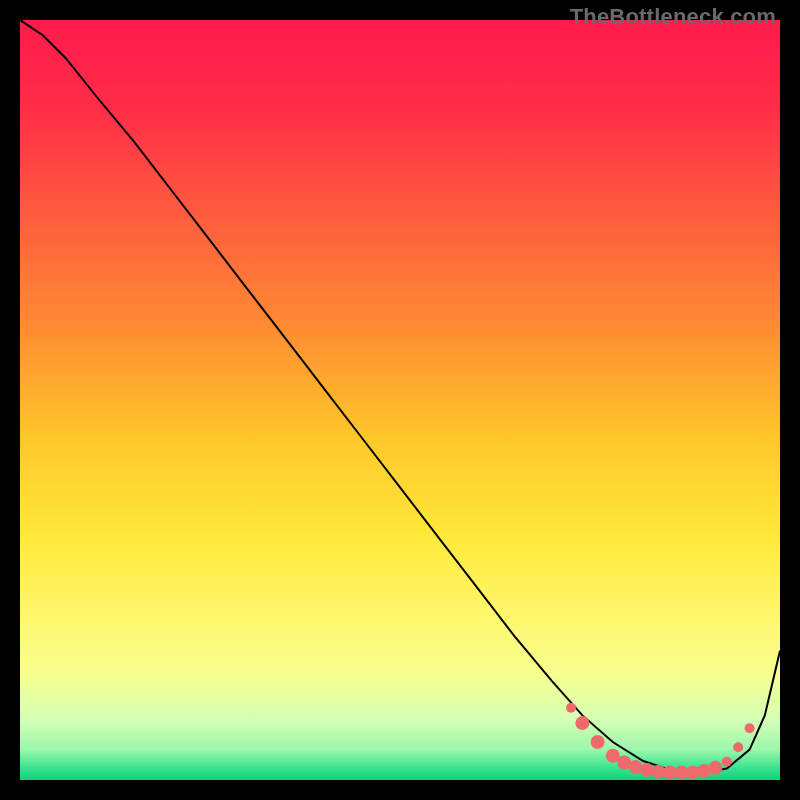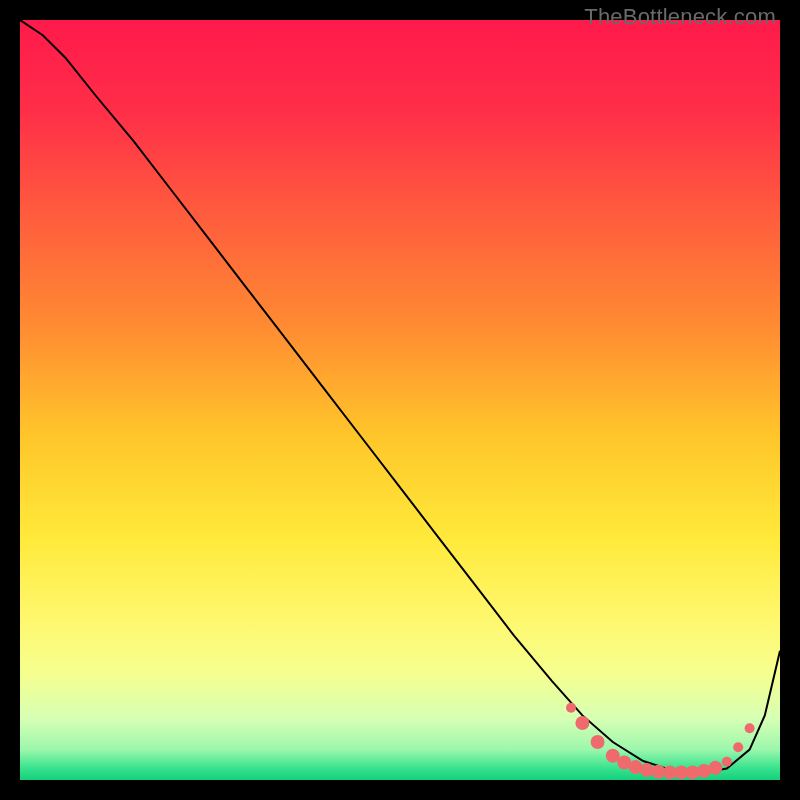--- a/index.html
+++ b/index.html
@@ -18,21 +18,21 @@
     width: 760px;
     height: 760px;
     background: #000;
   }
   .watermark {
     position: absolute;
     top: 4px;
     right: 24px;
     color: #6a6a6a;
     font-size: 22px;
-    font-weight: 400;
+    font-weight: 700;
     letter-spacing: 0.2px;
     user-select: none;
   }
   svg {
     display: block;
   }
 </style>
 </head>
 <body>
 

